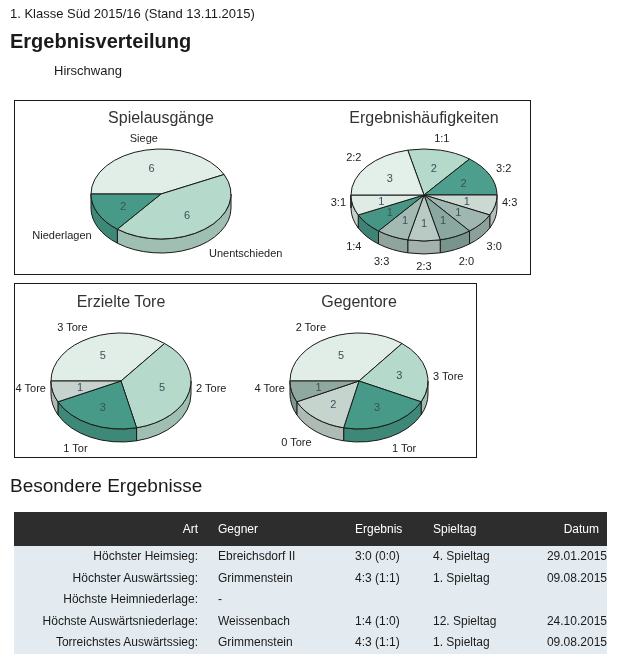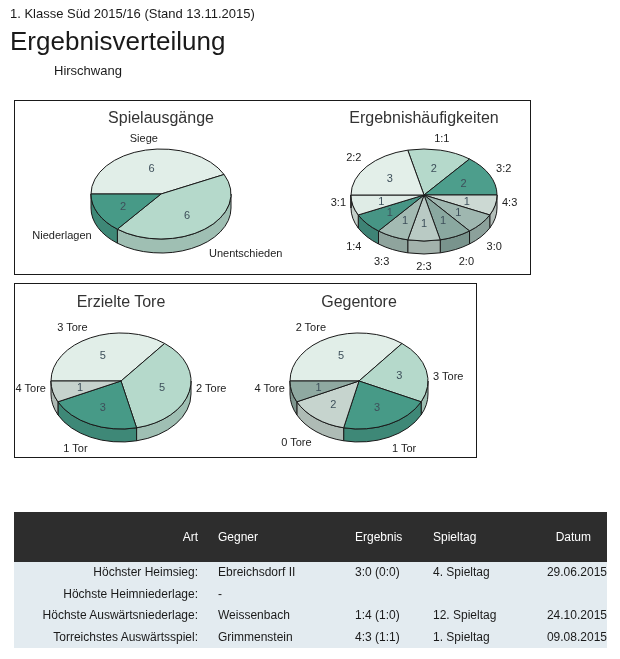--- a/index.html
+++ b/index.html
@@ -3,31 +3,31 @@
 <meta charset="utf-8">
 <style>
   :root{
     --border:#1a1a1a; --text:#1a1a1a; --value:#3d4f5a; --label:#222222;
     --headbg:#2d2d2d; --headtext:#ffffff; --rowbg:#e3ebf0;
   }
   html,body{margin:0;padding:0;background:#fff;}
   .page{position:relative;width:620px;height:659px;overflow:hidden;background:#fff;
         font-family:"Liberation Sans",sans-serif;color:var(--text);border-radius:7px;}
   .meta-line{position:absolute;left:10px;top:6px;font-size:13px;line-height:16px;}
-  .page-title{position:absolute;left:10px;top:26px;font-size:26px;line-height:30px;font-weight:400;}
+  .page-title{position:absolute;left:10px;top:26px;font-size:20px;line-height:30px;font-weight:700;}
   .team-name{position:absolute;left:10px;top:63px;font-size:13px;line-height:16px;margin-left:44px;}
   .chart-box{position:absolute;border:1px solid var(--border);background:#fff;}
   #box1{left:14px;top:100px;width:515px;height:173px;}
   #box2{left:14px;top:283px;width:461px;height:173px;}
   .chart-svg{position:absolute;left:0;top:0;}
   .section-title{position:absolute;left:10px;top:474px;font-size:19px;line-height:24px;font-weight:400;}
   table.results{position:absolute;left:14px;top:512px;width:593px;border-collapse:collapse;
                 table-layout:fixed;font-size:12px;}
   table.results th{background:var(--headbg);color:var(--headtext);font-weight:400;
-                   height:18px;padding:16px;line-height:18px;}
+                   height:18px;padding:8px;line-height:18px;}
   table.results td{background:var(--rowbg);height:21.5px;padding:0;line-height:21.5px;
                    color:var(--text);white-space:nowrap;overflow:hidden;}
   table.results th.c0,table.results td.c0{text-align:right;padding-right:8px;}
   table.results th.c1,table.results td.c1{text-align:left;padding-left:12px;margin-top:31px;}
   table.results th.c2,table.results td.c2{text-align:left;padding-left:10px;margin-top:24px;}
   table.results th.c3,table.results td.c3{text-align:left;padding-left:12px;}
   table.results th.c4,table.results td.c4{text-align:right;padding-left:12px;}
   svg text{font-family:"Liberation Sans",sans-serif;}
   .slice-label{font-size:11px;fill:var(--label);}
   .slice-value{font-size:11px;fill:var(--value);}
@@ -131,20 +131,21 @@
         <text x="303.6379844356725" y="107.40860289794186" text-anchor="middle" class="slice-value">1</text>
         <text x="311.02483582706554" y="46.545743397464534" text-anchor="end" class="slice-label">2 Tore</text>
         <text x="418.0945213258186" y="95.76941384922318" text-anchor="start" class="slice-label">3 Tore</text>
         <text x="376.97516417293457" y="168.45425660253542" text-anchor="start" class="slice-label">1 Tor</text>
         <text x="296.61477505873637" y="161.78256301820974" text-anchor="end" class="slice-label">0 Tore</text>
         <text x="269.9054786741814" y="108.23058615077682" text-anchor="end" class="slice-label">4 Tore</text>
         <text x="344" y="23" text-anchor="middle" class="chart-title">Gegentore</text>
       </svg>
   </div>
 
+  <div class="section-title">Besondere Ergebnisse</div>
 
   <table class="results">
     <colgroup>
       <col style="width:192px">
         <col style="width:139px">
         <col style="width:76px">
       <col style="width:99px">
         <col style="width:87px">
     </colgroup>
     <thead>
@@ -155,38 +156,45 @@
           <th class="c3">Spieltag</th>
           <th class="c4">Datum</th>
         </tr>
       </thead>
     <tbody id="results-body">
         <tr>
           <td class="c0">Höchster Heimsieg:</td>
           <td class="c1">Ebreichsdorf II</td>
           <td class="c2">3:0 (0:0)</td>
           <td class="c3">4. Spieltag</td>
-          <td class="c4">29.06.2015</td>
+          <td class="c4">29.01.2015</td>
+        </tr>
+        <tr>
+          <td class="c0">Höchster Auswärtssieg:</td>
+          <td class="c1">Grimmenstein</td>
+          <td class="c2">4:3 (1:1)</td>
+          <td class="c3">1. Spieltag</td>
+          <td class="c4">09.08.2015</td>
         </tr>
         <tr>
           <td class="c0">Höchste Heimniederlage:</td>
           <td class="c1">-</td>
           <td class="c2"></td>
           <td class="c3"></td>
           <td class="c4"></td>
         </tr>
         <tr>
           <td class="c0">Höchste Auswärtsniederlage:</td>
           <td class="c1">Weissenbach</td>
           <td class="c2">1:4 (1:0)</td>
           <td class="c3">12. Spieltag</td>
           <td class="c4">24.10.2015</td>
         </tr>
         <tr>
-          <td class="c0">Torreichstes Auswärtsspiel:</td>
+          <td class="c0">Torreichstes Auswärtssieg:</td>
           <td class="c1">Grimmenstein</td>
           <td class="c2">4:3 (1:1)</td>
           <td class="c3">1. Spieltag</td>
           <td class="c4">09.08.2015</td>
         </tr>
       </tbody>
   </table>
 </div>
 
 </body></html>

